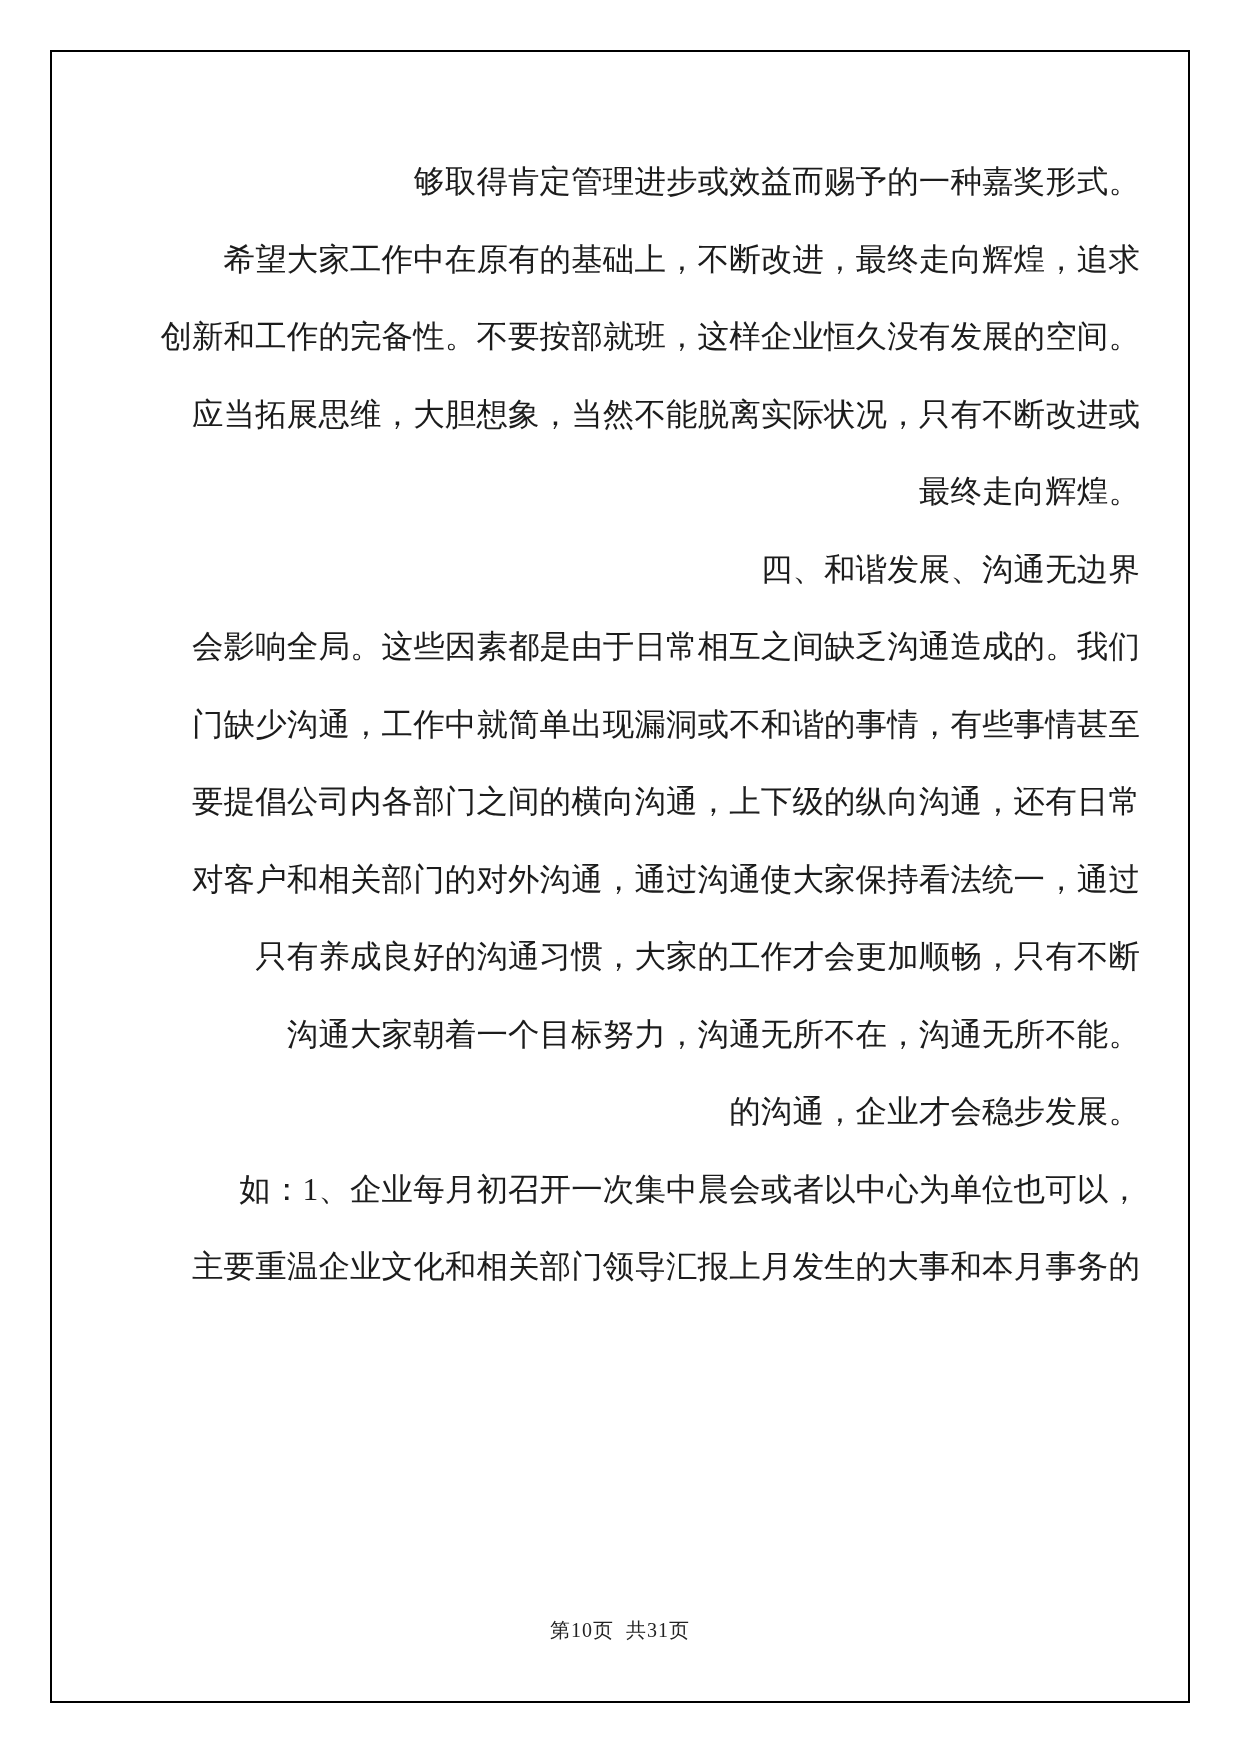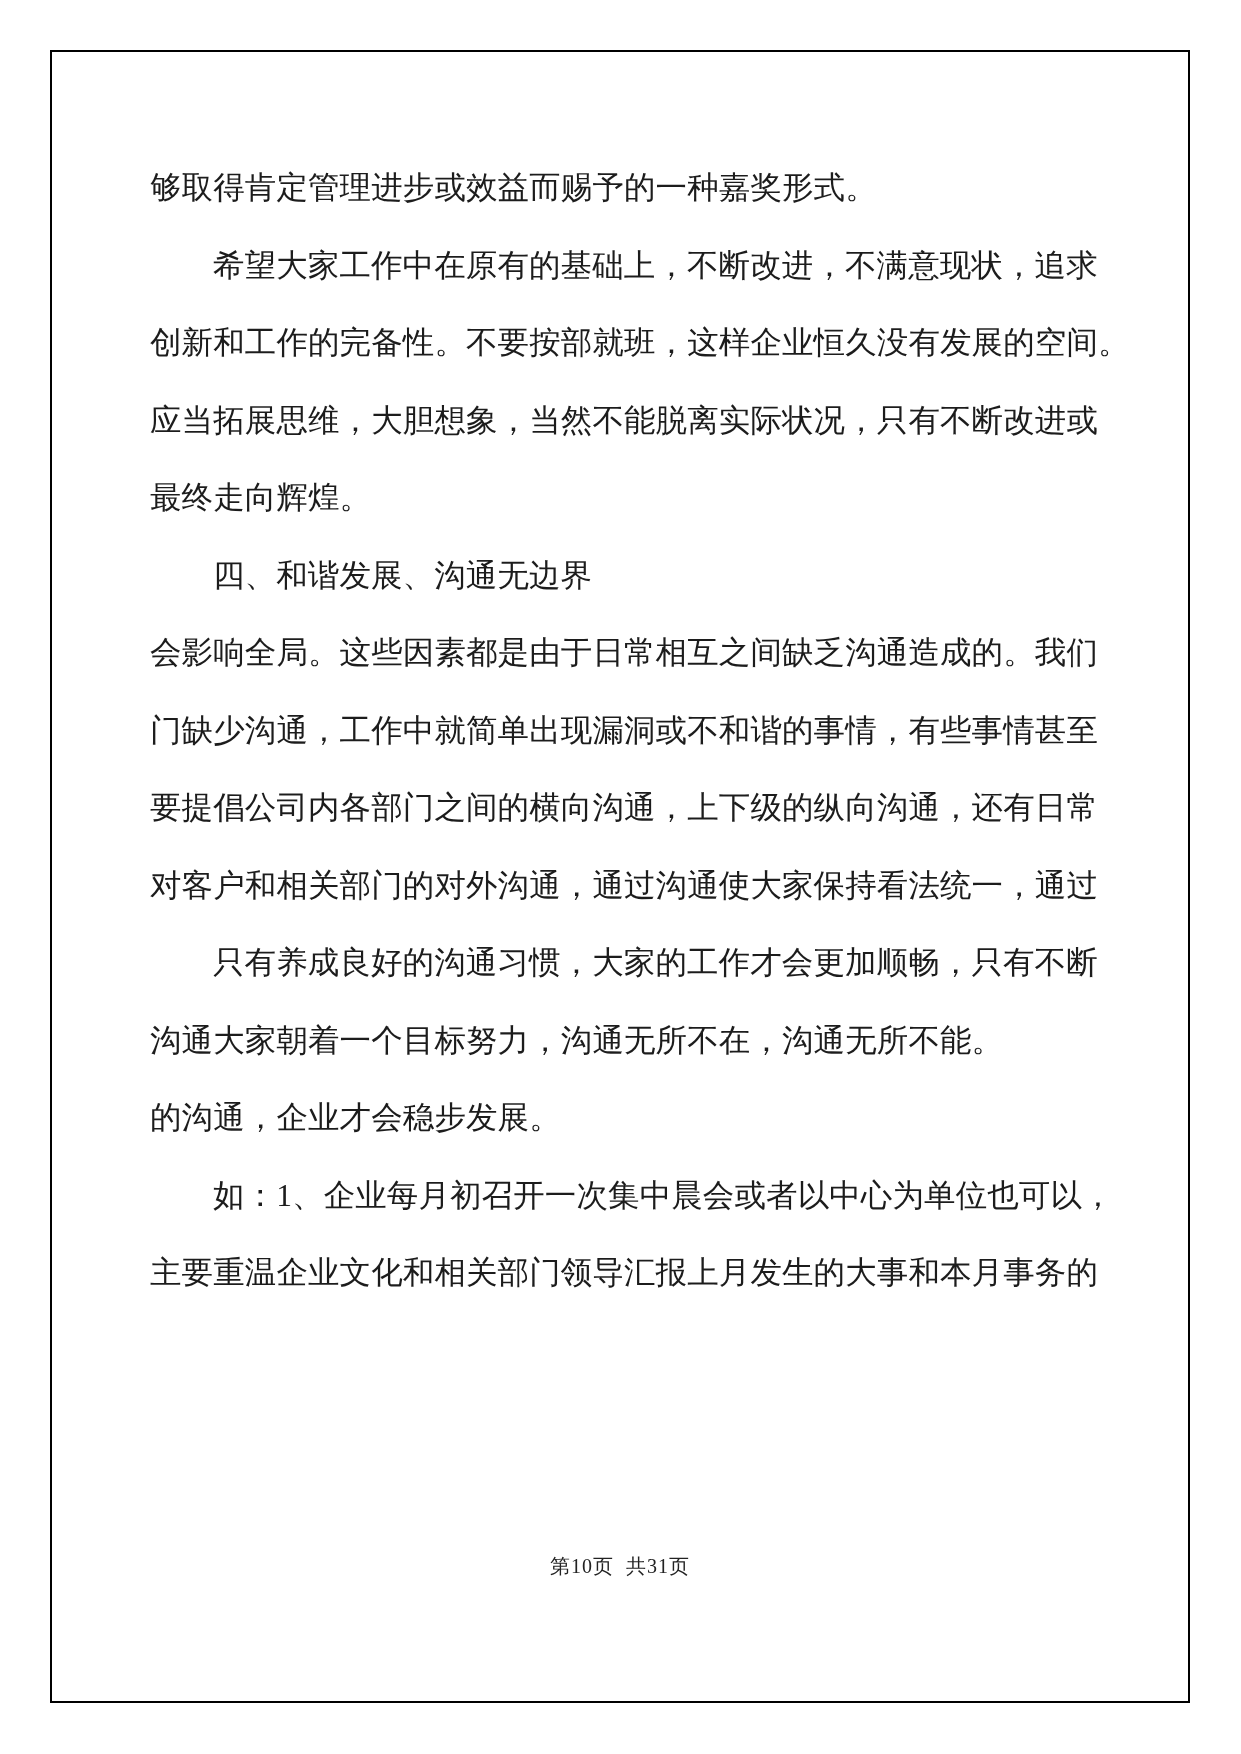--- a/index.html
+++ b/index.html
@@ -22,58 +22,59 @@
     top: 50px;
     width: 1140px;
     height: 1653px;
     border: 2px solid #000000;
     box-sizing: border-box;
     pointer-events: none;
   }
   .content {
     position: absolute;
     left: 150px;
-    top: 149px;
+    top: 143px;
     width: 990px;
+    text-align: right;
   }
   .line {
     font-size: 31.5px;
     line-height: 77.5px;
     height: 77.5px;
     white-space: pre;
     letter-spacing: 0.1px;
     color: #1c1c1c;
   }
   .line.indent {
     padding-left: 63px;
   }
   .footer {
     position: absolute;
     left: 50px;
-    top: 1552px;
+    top: 1616px;
     width: 1140px;
     text-align: center;
   }
   .footer span {
     font-size: 20px;
     line-height: 28px;
     color: #222222;
     white-space: pre;
     letter-spacing: 1px;
   }
 </style>
 </head>
 <body>
 
 <div class="page">
   <div class="border-frame"></div>
 
   <div class="content">
     <div class="line">够取得肯定管理进步或效益而赐予的一种嘉奖形式。</div>
-    <div class="line indent">希望大家工作中在原有的基础上，不断改进，不满意现状，追求</div>
+    <div class="line indent">希望大家工作中在原有的基础上，不断改进，最终走向辉煌，追求</div>
     <div class="line">创新和工作的完备性。不要按部就班，这样企业恒久没有发展的空间。</div>
     <div class="line">应当拓展思维，大胆想象，当然不能脱离实际状况，只有不断改进或</div>
     <div class="line">最终走向辉煌。</div>
     <div class="line indent">四、和谐发展、沟通无边界</div>
     <div class="line">会影响全局。这些因素都是由于日常相互之间缺乏沟通造成的。我们</div>
     <div class="line">门缺少沟通，工作中就简单出现漏洞或不和谐的事情，有些事情甚至</div>
     <div class="line">要提倡公司内各部门之间的横向沟通，上下级的纵向沟通，还有日常</div>
     <div class="line">对客户和相关部门的对外沟通，通过沟通使大家保持看法统一，通过</div>
     <div class="line indent">只有养成良好的沟通习惯，大家的工作才会更加顺畅，只有不断</div>
     <div class="line">沟通大家朝着一个目标努力，沟通无所不在，沟通无所不能。</div>

